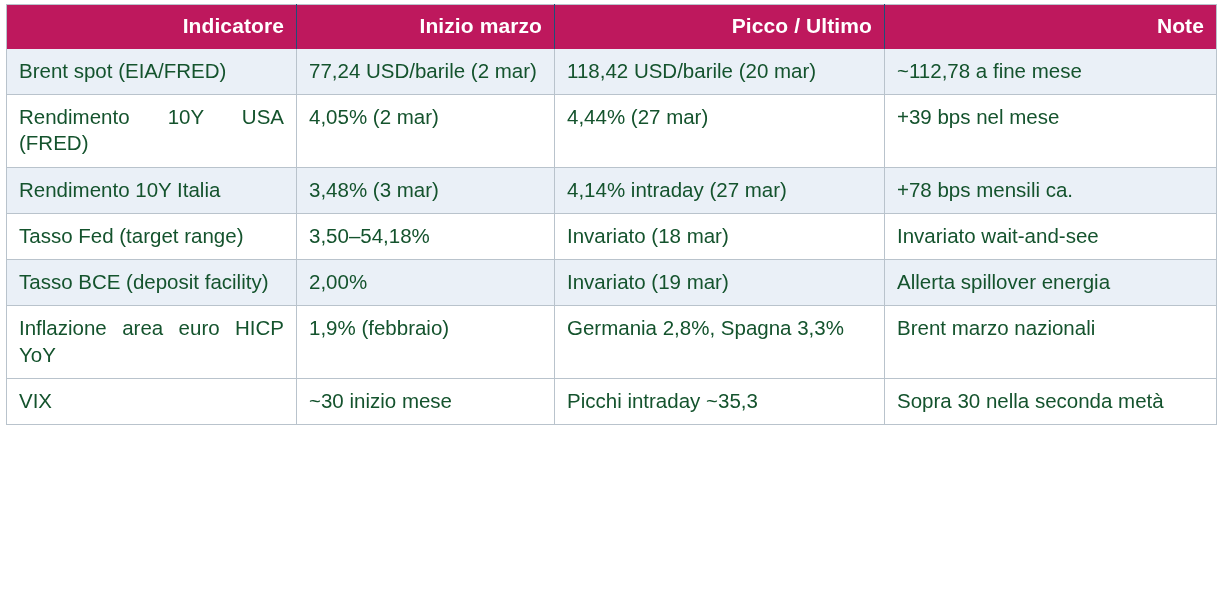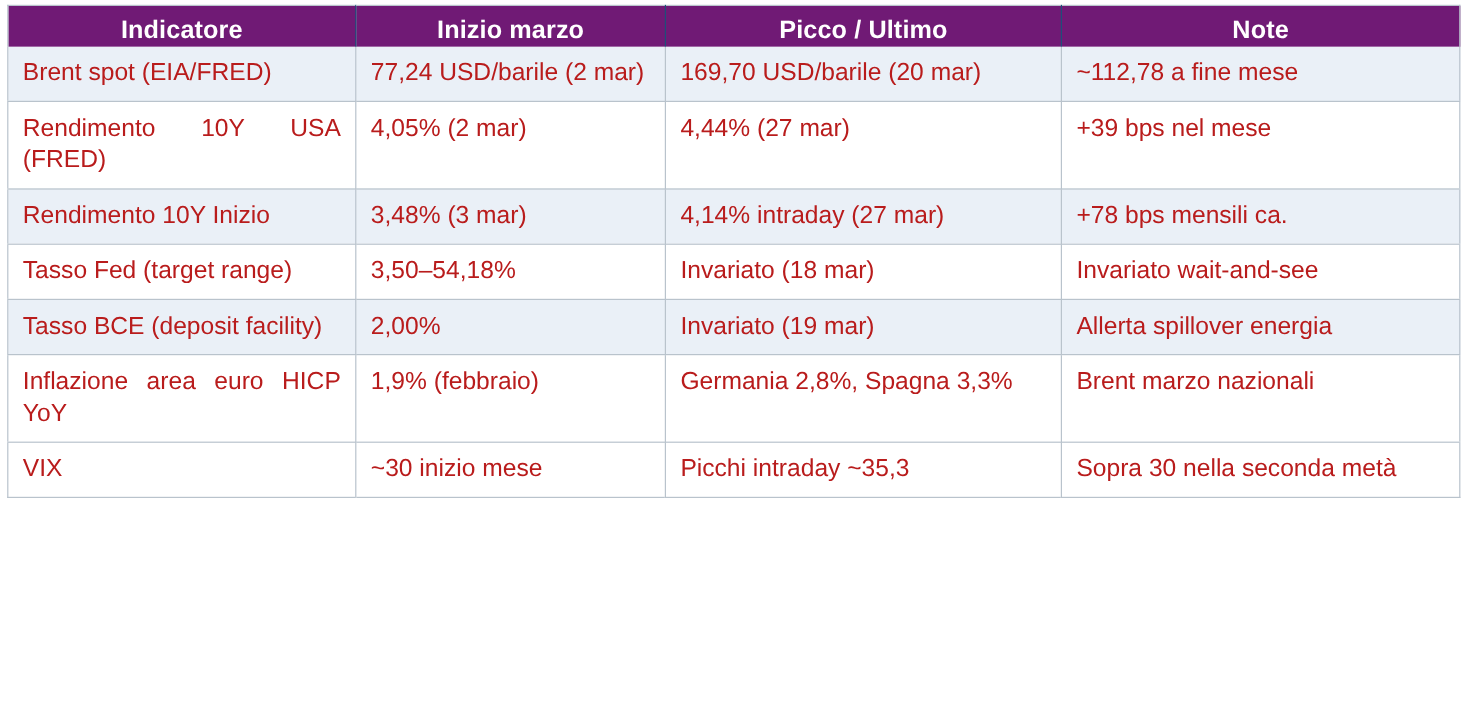--- a/index.html
+++ b/index.html
@@ -24,42 +24,42 @@
     table-layout: fixed;
     width: 1210px;
     border: 1px solid #b9c3cc;
   }
   table.data-table col.c1 { width: 290px; }
   table.data-table col.c2 { width: 258px; }
   table.data-table col.c3 { width: 330px; }
   table.data-table col.c4 { width: 332px; }
 
   thead th {
-    background: #701a75;
+    background: #be185d;
     color: #ffffff;
     font-size: 21px;
     font-weight: bold;
-    text-align: center;
-    padding: 9px 12px 1px 12px;
+    text-align: right;
+    padding: 9px 12px 11px 12px;
     border-right: 1px solid #1f4e79;
     vertical-align: middle;
     letter-spacing: 0.1px;
   }
   thead th:last-child { border-right: none; }
 
   tbody td {
     font-size: 20.5px;
     line-height: 1.28;
     padding: 9px 12px 10px 12px;
     border-right: 1px solid #b9c3cc;
     border-bottom: 1px solid #b9c3cc;
     vertical-align: top;
     text-align: justify;
     text-align-last: left;
-    color: #b91c1c;
+    color: #14532d;
     word-spacing: 0px;
   }
   tbody td:last-child { border-right: none; }
   tbody tr:last-child td { border-bottom: none; }
 
   tbody tr.shade td { background: #eaf0f7; }
   tbody tr.plain td { background: #ffffff; }
 
   td.nojustify {
     text-align: left;
@@ -81,31 +81,31 @@
         <th>Indicatore</th>
         <th>Inizio marzo</th>
         <th>Picco / Ultimo</th>
         <th>Note</th>
       </tr>
     </thead>
     <tbody>
       <tr class="shade">
         <td>Brent spot (EIA/FRED)</td>
         <td>77,24 USD/barile (2 mar)</td>
-        <td>169,70 USD/barile (20 mar)</td>
+        <td>118,42 USD/barile (20 mar)</td>
         <td class="nojustify">~112,78 a fine mese</td>
       </tr>
       <tr class="plain">
         <td>Rendimento 10Y USA (FRED)</td>
         <td class="nojustify">4,05% (2 mar)</td>
         <td class="nojustify">4,44% (27 mar)</td>
         <td class="nojustify">+39 bps nel mese</td>
       </tr>
       <tr class="shade">
-        <td>Rendimento 10Y Inizio</td>
+        <td>Rendimento 10Y Italia</td>
         <td class="nojustify">3,48% (3 mar)</td>
         <td class="nojustify">4,14% intraday (27 mar)</td>
         <td class="nojustify">+78 bps mensili ca.</td>
       </tr>
       <tr class="plain">
         <td>Tasso Fed (target range)</td>
         <td class="nojustify">3,50–54,18%</td>
         <td class="nojustify">Invariato (18 mar)</td>
         <td class="nojustify">Invariato wait-and-see</td>
       </tr>

